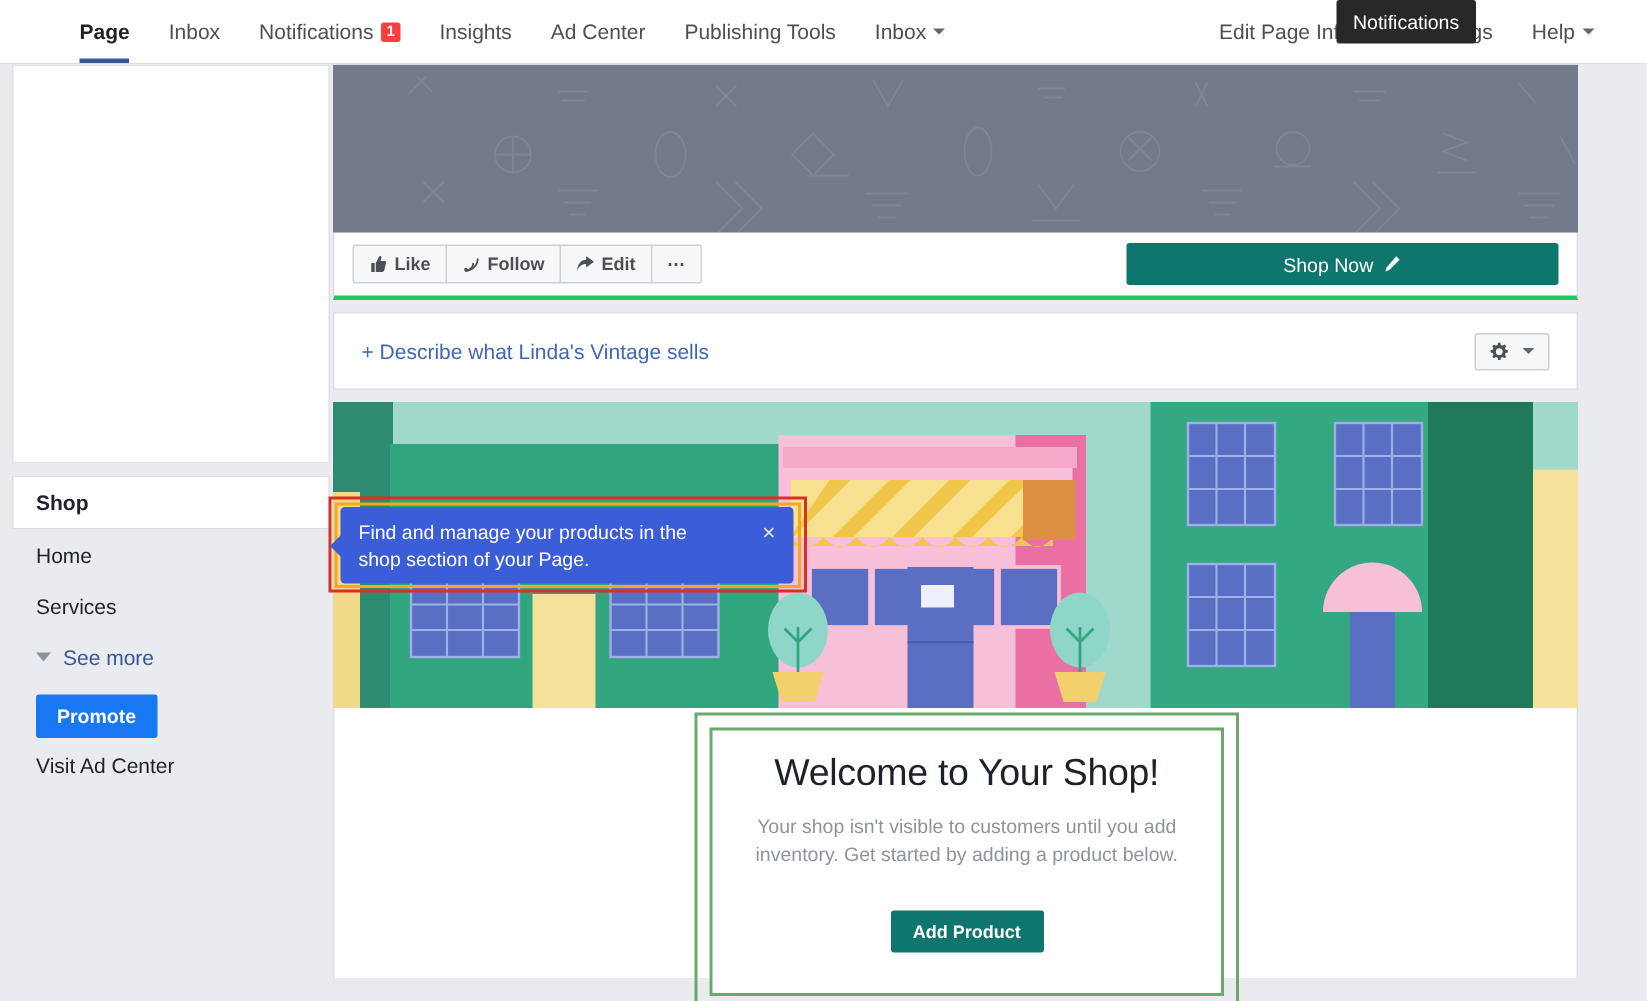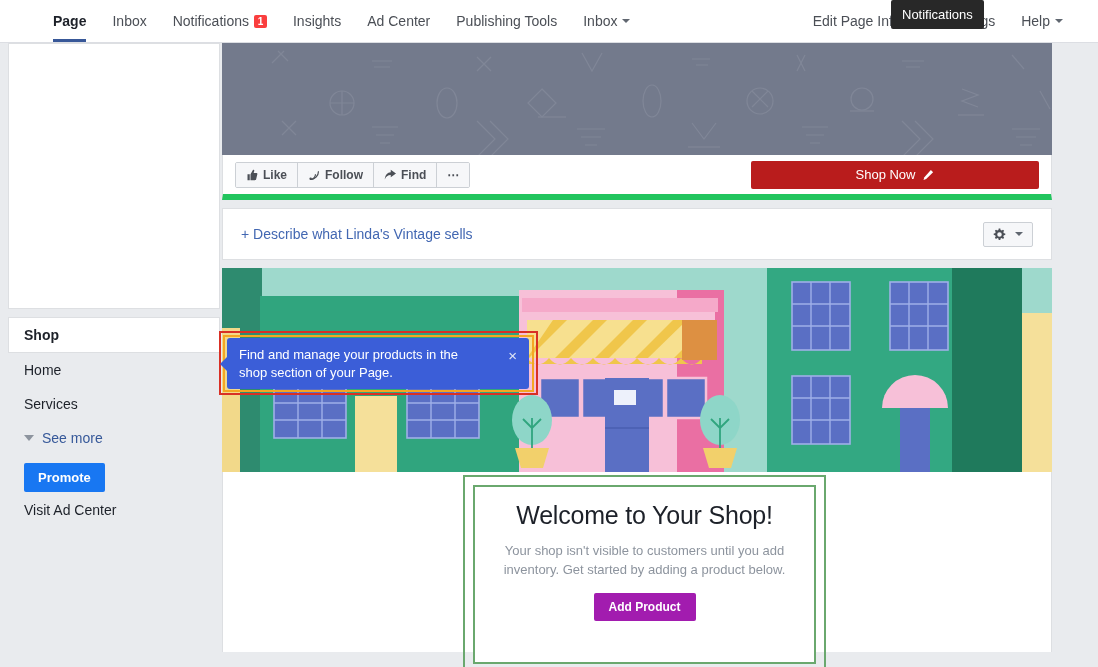--- a/index.html
+++ b/index.html
@@ -118,36 +118,36 @@
     height: 112px;
     background: #737a8c;
     position: relative; overflow: hidden;
   }
   .cover svg { position: absolute; inset: 0; opacity: .28; }
 
   .actionbar {
     height: 45px; display: flex; align-items: center;
     padding: 0 12px; background: #fff;
     border-left: 1px solid #dddfe2; border-right: 1px solid #dddfe2;
-    border-bottom: 6px solid #22c55e;
+    border-bottom: 3px solid #22c55e;
   }
   .btn-group { display: flex; border: 1px solid #ccd0d5; border-radius: 2px; overflow: hidden; }
   .gbtn {
     display: flex; align-items: center; gap: 5px;
     font-size: 12px; font-weight: bold; color: #4b4f56;
     background: #f6f7f9;
     padding: 5px 10px;
     border-right: 1px solid #ccd0d5;
     cursor: pointer;
   }
   .gbtn:last-child { border-right: none; }
   .shopnow {
     margin-left: auto;
     width: 288px; height: 28px;
-    background: #b91c1c;
+    background: #0f766e;
     color: #fff; font-size: 13px;
     display: flex; align-items: center; justify-content: center; gap: 7px;
     border-radius: 2px; cursor: pointer;
   }
 
   .describe {
     height: 52px; display: flex; align-items: center;
     padding: 0 18px; background: #fff;
     border-left: 1px solid #dddfe2; border-right: 1px solid #dddfe2;
     border-bottom: 1px solid #dddfe2;
@@ -199,24 +199,24 @@
     font-size: 25px; color: #1d2129; font-weight: normal;
     letter-spacing: -.2px;
   }
   .welcome-sub {
     font-size: 13px; color: #8d949e;
     line-height: 19px;
     margin: 11px 22px 0 22px;
   }
   .add-product {
     display: inline-block;
-    background: #a21caf; color: #fff;
+    background: #0f766e; color: #fff;
     font-size: 12px; font-weight: bold;
     padding: 7px 15px; border-radius: 2px;
-    margin-top: 14px; cursor: pointer;
+    margin-top: 28px; cursor: pointer;
   }
 
   
   .hl-outer {
     position: absolute;
     left: 219px; top: 331px;
     width: 319px; height: 64px;
     border: 2px solid #d93025;
     z-index: 50; pointer-events: none;
   }
@@ -379,21 +379,21 @@
             <path d="M3 14 A7 7 0 0 0 10 7"></path>
           </g>
           <circle cx="3.5" cy="13" r="1.6" fill="#4b4f56"></circle>
         </svg>
         <span>Follow</span>
       </div>
       <div class="gbtn">
         <svg width="12" height="12" viewBox="0 0 16 16">
           <path fill="#4b4f56" d="M9 1 L16 6 L9 11 L9 8 C5 8 2.5 10 1 14 C1.5 7.5 4.5 4.5 9 4.2 Z"></path>
         </svg>
-        <span>Find</span>
+        <span>Edit</span>
       </div>
       <div class="gbtn">
         <span>⋯</span>
       </div>
     </div>
     <div class="shopnow">
       <span>Shop Now</span>
       <svg width="12" height="12" viewBox="0 0 16 16">
         <path fill="#fff" d="M11.8 1.2 L14.8 4.2 L5.6 13.4 L2 14.6 L3.2 11 Z"></path>
       </svg>

